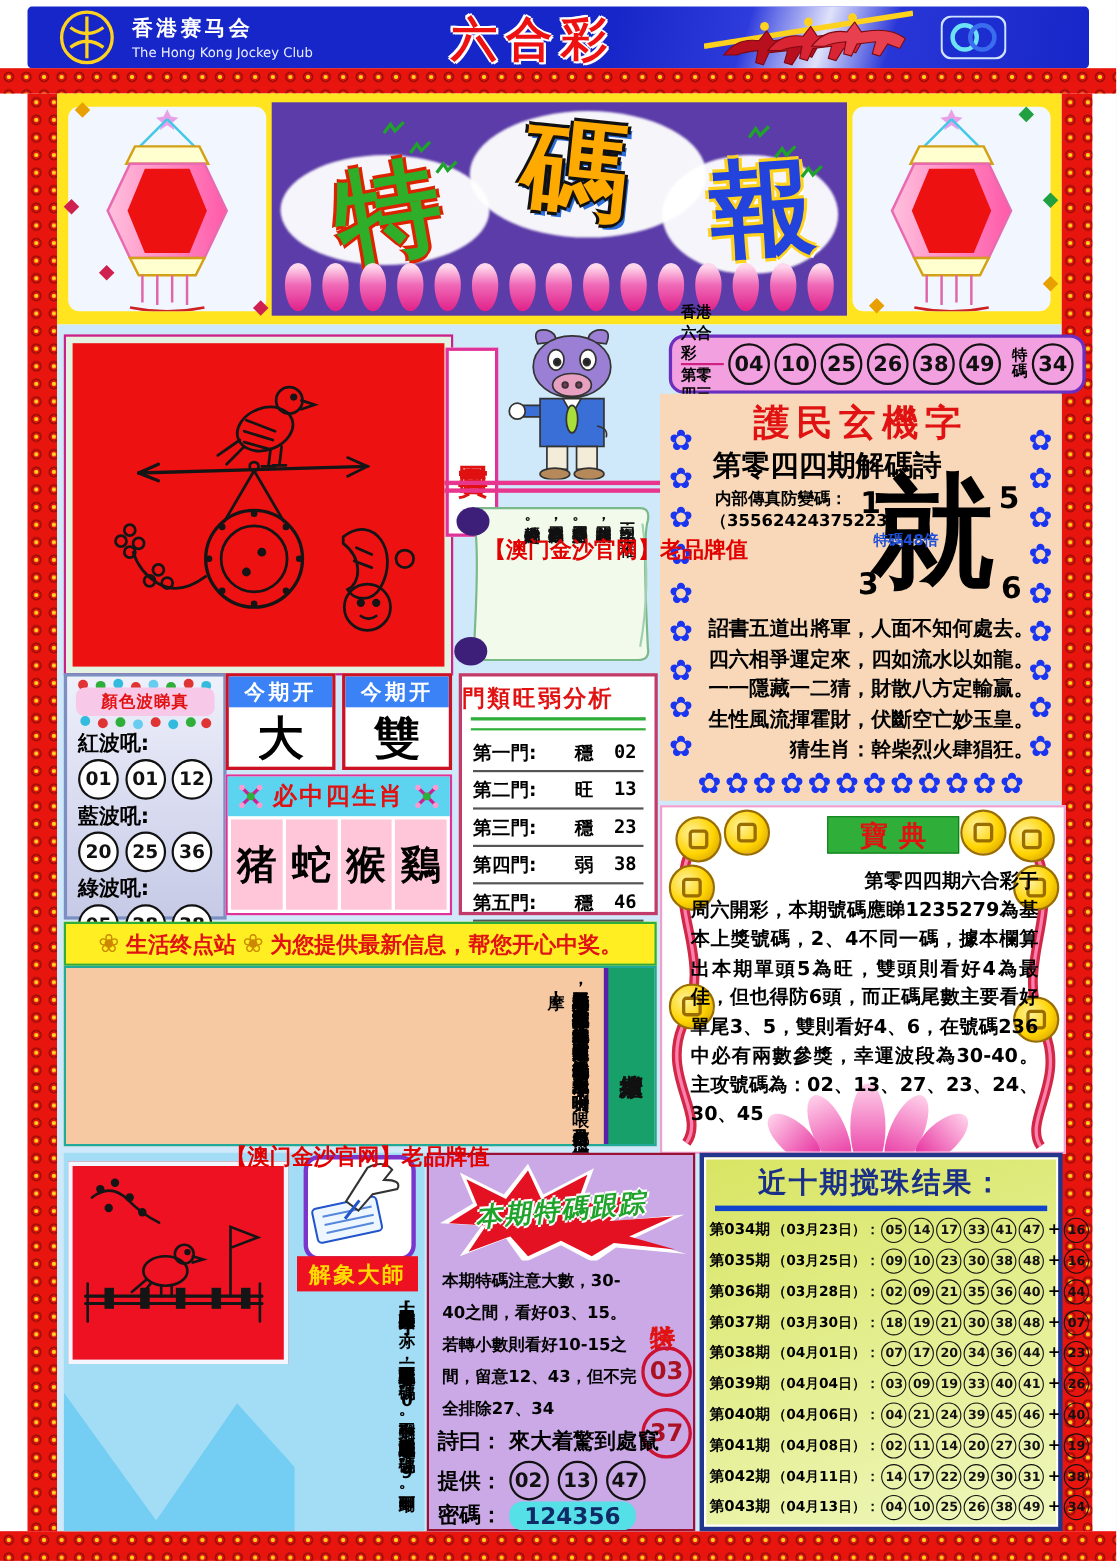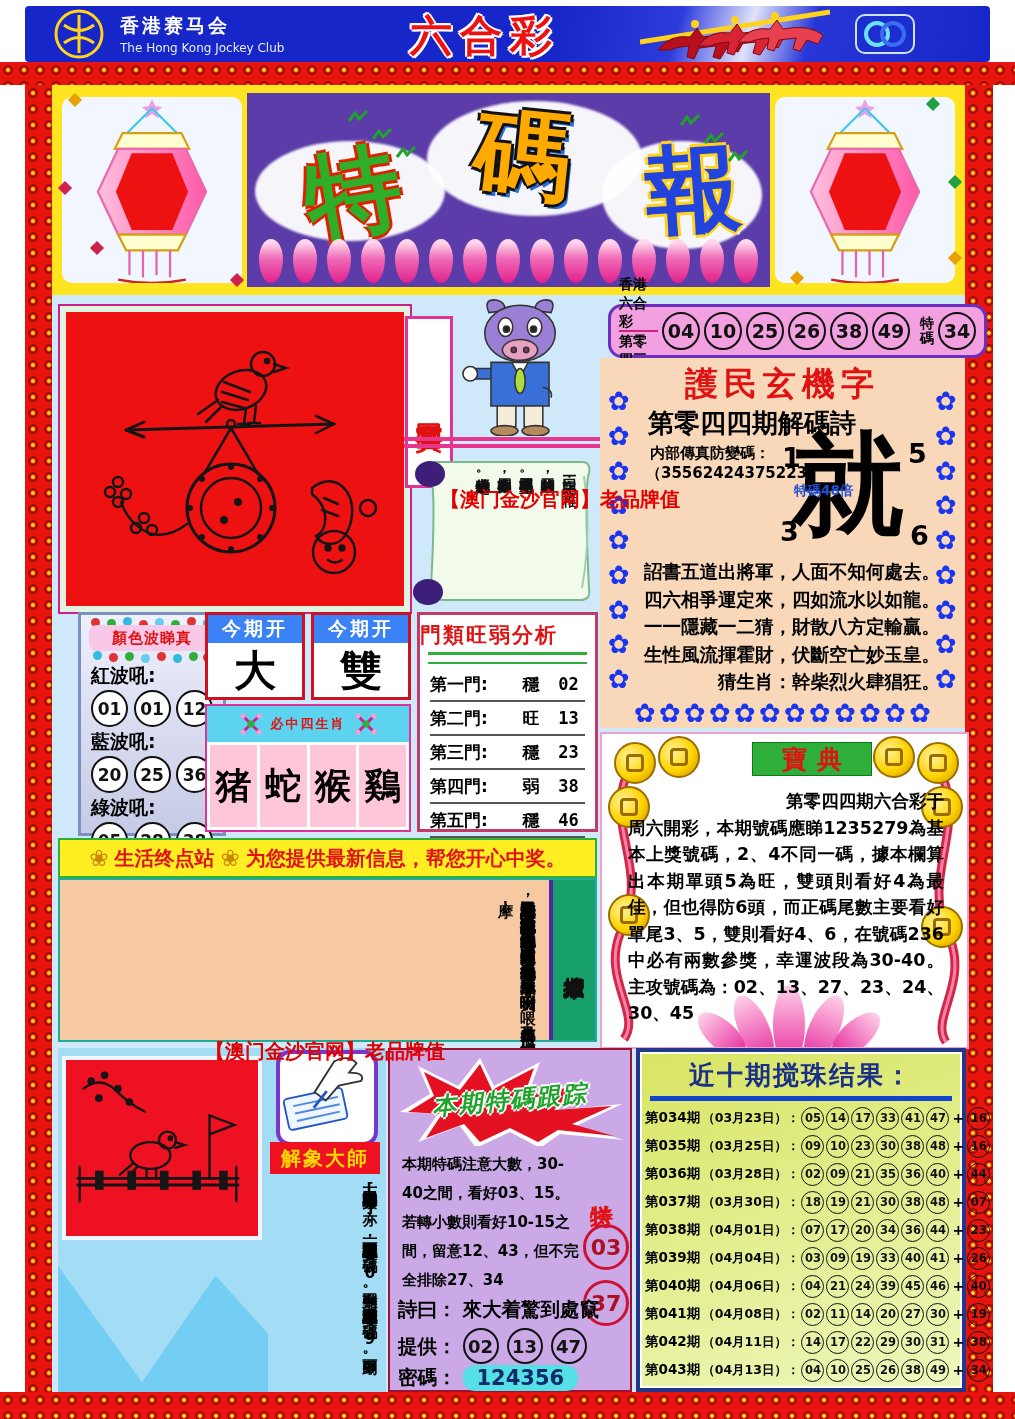--- a/index.html
+++ b/index.html
@@ -75,39 +75,39 @@
   #mystic-poem{position:absolute;left:44px;top:200px;font-size:18.5px;font-weight:bold;line-height:27.5px;white-space:nowrap;}
   
   #baodian{left:600px;top:732px;width:365px;height:313px;background:#fff;border:2px solid #f0a0cc;overflow:hidden;}
   #bd-title{position:absolute;left:150px;top:8px;width:120px;height:34px;background:#2fae3a;border:1px solid #0a7a14;
     color:#e11212;font-size:25px;font-weight:bold;letter-spacing:10px;display:flex;align-items:center;justify-content:center;padding-left:10px;box-sizing:border-box;}
   #bd-text{position:absolute;left:26px;top:54px;width:316px;font-size:17.5px;font-weight:bold;line-height:26.5px;text-align:justify;text-indent:158px;z-index:3;}
   .coin{position:absolute;width:38px;height:38px;border-radius:50%;border:2px solid #9a6d00;
     background:radial-gradient(circle at 35% 35%,#fff2a0,#ffd400 55%,#c8900a);z-index:2;}
   .coin::after{content:"";position:absolute;inset:10px;border:3px solid #9a6d00;border-radius:4px;}
   
-  #colorwave{left:58px;top:612px;width:142px;height:218px;border:3px solid #7d8fc0;background:linear-gradient(180deg,#eef0fb,#c6cae6);margin-left:20px;}
+  #colorwave{left:58px;top:612px;width:142px;height:218px;border:3px solid #7d8fc0;background:linear-gradient(180deg,#eef0fb,#c6cae6);}
   #cw-head{position:relative;height:44px;}
   #cw-pill{position:absolute;left:8px;right:8px;top:10px;height:26px;background:#f8c8e8;border-radius:8px;
     color:#e11212;font-size:15px;font-weight:bold;display:flex;align-items:center;justify-content:center;letter-spacing:1px;}
   #cw-head::before{content:"";position:absolute;left:10px;top:3px;width:9px;height:9px;border-radius:50%;background:#e03333;
     box-shadow:16px 1px 0 #2fae3a,32px -1px 0 #33bbdd,48px 2px 0 #e03333,64px 0 0 #66ccf0,80px 2px 0 #2fae3a,96px -1px 0 #e03333,112px 1px 0 #33bbdd,
     2px 33px 0 #33bbdd,18px 35px 0 #e03333,34px 34px 0 #2fae3a,50px 36px 0 #66ccf0,66px 34px 0 #e03333,82px 36px 0 #33bbdd,98px 34px 0 #2fae3a,112px 35px 0 #e03333;}
   .wave-label{font-size:19px;font-weight:bold;margin:2px 0 1px 2px;}
   .wave-nums{display:flex;justify-content:space-between;padding:0 2px;}
   #wave-rows{padding:2px 8px;}
   
   .today-box{width:100px;height:88px;background:#fff;border:3px solid #cc1122;box-sizing:border-box;}
   .today-head{height:28px;background:#3b82f6;color:#fff;font-size:19px;font-weight:bold;letter-spacing:3px;
     display:flex;align-items:center;justify-content:center;}
   .today-val{height:56px;display:flex;align-items:center;justify-content:center;font-size:42px;font-weight:bold;}
   
   #zodiac{left:205px;top:704px;width:206px;height:128px;border:2px solid #e03399;box-sizing:border-box;background:#fff;}
   #zo-head{height:36px;background:#5cd4f0;display:flex;align-items:center;justify-content:center;gap:8px;
-    color:#e11212;font-size:13px;font-weight:bold;letter-spacing:2px;}
+    color:#e11212;font-size:22px;font-weight:bold;letter-spacing:2px;}
   #zo-cells{display:flex;gap:3px;padding:3px;height:82px;}
   .zcell{flex:1;background:#ffc6da;display:flex;align-items:center;justify-content:center;font-size:36px;font-weight:bold;}
   
   #gates{left:417px;top:612px;width:181px;height:220px;background:#fff;border:3px solid #c23a6a;box-sizing:border-box;}
   #gate-title{text-align:left;color:#e11212;font-size:21px;font-weight:bold;letter-spacing:2px;margin-top:6px;}
   #gate-rule{height:7px;border-top:3px solid #2fae3a;border-bottom:2px solid #2fae3a;margin:3px 8px 2px;}
   #gate-rows{padding:2px 10px;}
   .gate-row{display:flex;align-items:center;height:32px;border-bottom:2px solid #555;font-size:17px;font-weight:bold;}
   .gate-row .g1{width:80px;} .gate-row .g2{width:42px;text-align:center;} .gate-row .g3{flex:1;text-align:center;font-family:"DejaVu Sans Mono",monospace;}
   

